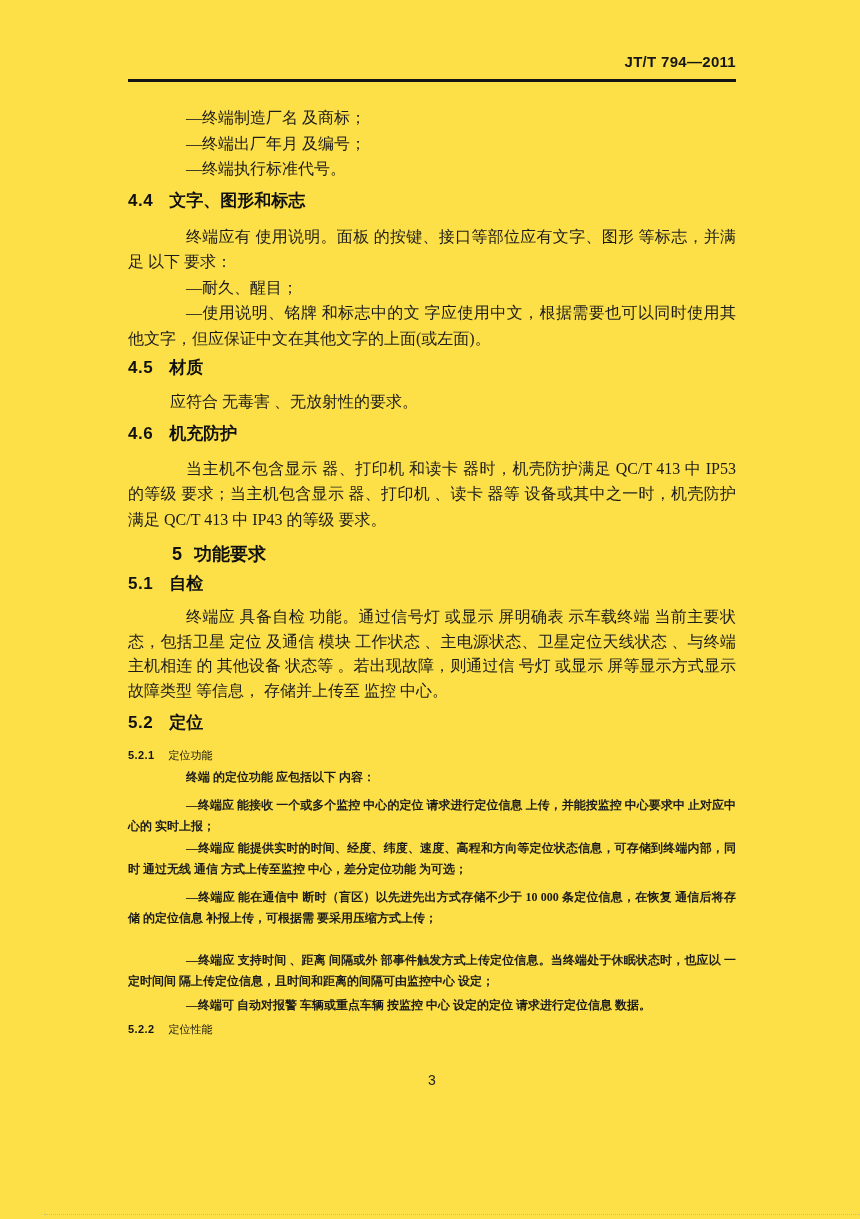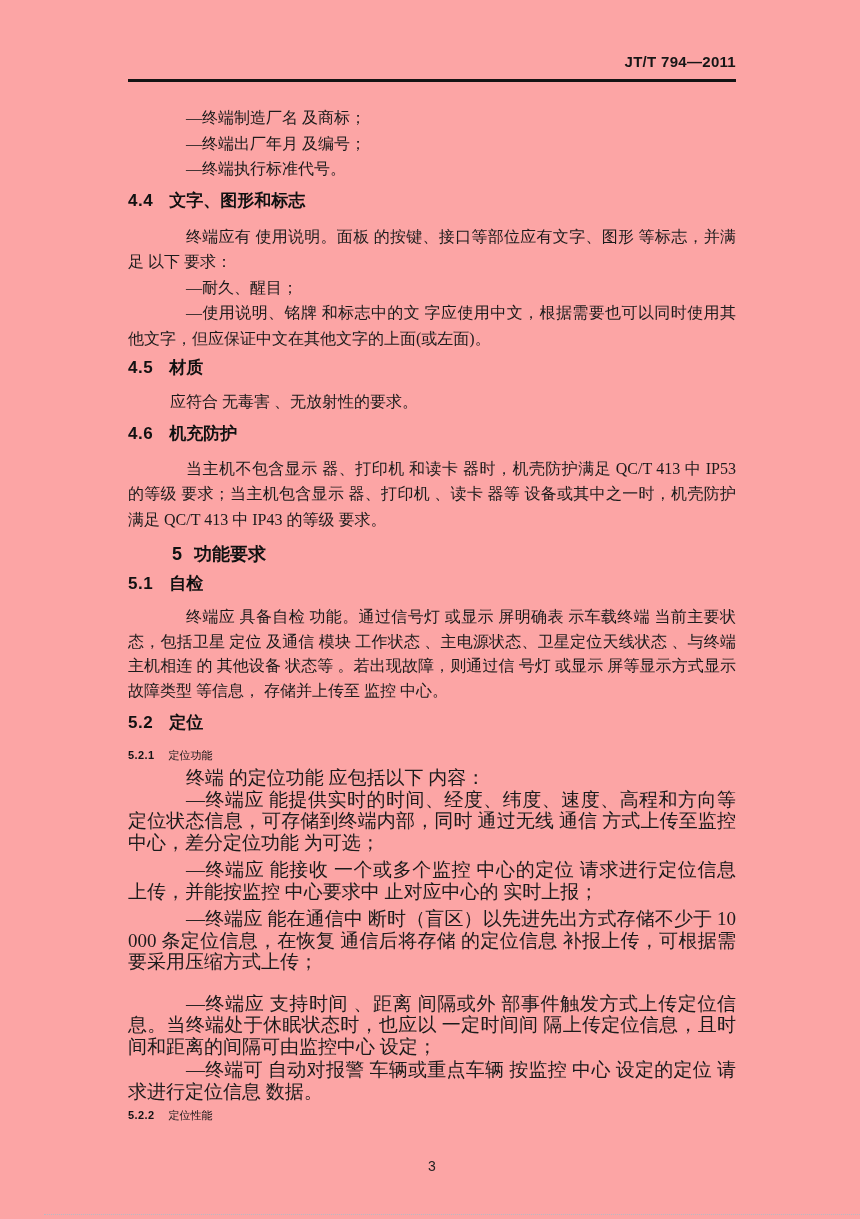--- a/index.html
+++ b/index.html
@@ -1,20 +1,20 @@
 <!DOCTYPE html>
 <html lang="zh"><head>
 <meta charset="utf-8">
 <style>
   html,body { margin:0; padding:0; background:#ffffff; }
   .page {
     position: relative;
     width: 860px;
     height: 1219px;
-    background: #fca5a5;
+    background: #fde047;
     color: #1c1c1c;
     font-family: "Liberation Serif", "DejaVu Serif", serif;
     overflow: hidden;
   }
   .content {
     padding: 0 124px 0 128px;
   }
   .doc-header {
     padding-top: 54px;
     text-align: right;
@@ -35,22 +35,23 @@
     font-size: 16px;
     line-height: 25.5px;
     text-align: justify;
     color: #1b1b1b;
   }
   .para { text-indent: 58px; }
   .list-item { text-indent: 58px; }
   .indent-sm { text-indent: 42px; }
   
   .tight {
-    font-size: 19px;
+    font-size: 12px;
     line-height: 21.5px;
+    font-weight: bold;
   }
   
   .h2 {
     font-family: "Liberation Sans", "DejaVu Sans", sans-serif;
     font-size: 17px;
     line-height: 22px;
     font-weight: 600;
     color: #111;
   }
   .h2 .num { font-weight: 700; margin-right: 16px; letter-spacing: 0.5px; }
@@ -131,22 +132,22 @@
     <div class="para" style="margin-top:10px; line-height:24.5px;">终端应 具备自检 功能。通过信号灯 或显示 屏明确表 示车载终端 当前主要状态，包括卫星 定位 及通信 模块 工作状态 、主电源状态、卫星定位天线状态 、与终端主机相连 的 其他设备 状态等 。若出现故障，则通过信 号灯 或显示 屏等显示方式显示故障类型 等信息， 存储并上传至 监控 中心。</div>
 
     <div class="h2" style="margin-top:9px;">
       <span class="num">5.2</span><span>定位</span>
     </div>
 
     <div class="h3" style="margin-top:11px;">
       <span class="num">5.2.1</span><span>定位功能</span>
     </div>
     <div class="para tight" style="margin-top:2px;">终端 的定位功能 应包括以下 内容：</div>
+    <div class="list-item tight" style="margin-top:6px;">—终端应 能接收 一个或多个监控 中心的定位 请求进行定位信息 上传，并能按监控 中心要求中 止对应中心的 实时上报；</div>
     <div class="list-item tight">—终端应 能提供实时的时间、经度、纬度、速度、高程和方向等定位状态信息，可存储到终端内部，同时 通过无线 通信 方式上传至监控 中心，差分定位功能 为可选；</div>
-    <div class="list-item tight" style="margin-top:6px;">—终端应 能接收 一个或多个监控 中心的定位 请求进行定位信息 上传，并能按监控 中心要求中 止对应中心的 实时上报；</div>
     <div class="list-item tight" style="margin-top:6px;">—终端应 能在通信中 断时（盲区）以先进先出方式存储不少于 10 000 条定位信息，在恢复 通信后将存储 的定位信息 补报上传，可根据需 要采用压缩方式上传；</div>
     <div class="list-item tight" style="margin-top:20px;">—终端应 支持时间 、距离 间隔或外 部事件触发方式上传定位信息。当终端处于休眠状态时，也应以 一定时间间 隔上传定位信息，且时间和距离的间隔可由监控中心 设定；</div>
     <div class="list-item tight" style="margin-top:2px;">—终端可 自动对报警 车辆或重点车辆 按监控 中心 设定的定位 请求进行定位信息 数据。</div>
 
     <div class="h3" style="margin-top:3px;">
       <span class="num">5.2.2</span><span>定位性能</span>
     </div>
 
     <div class="page-num">3</div>
   </div>

